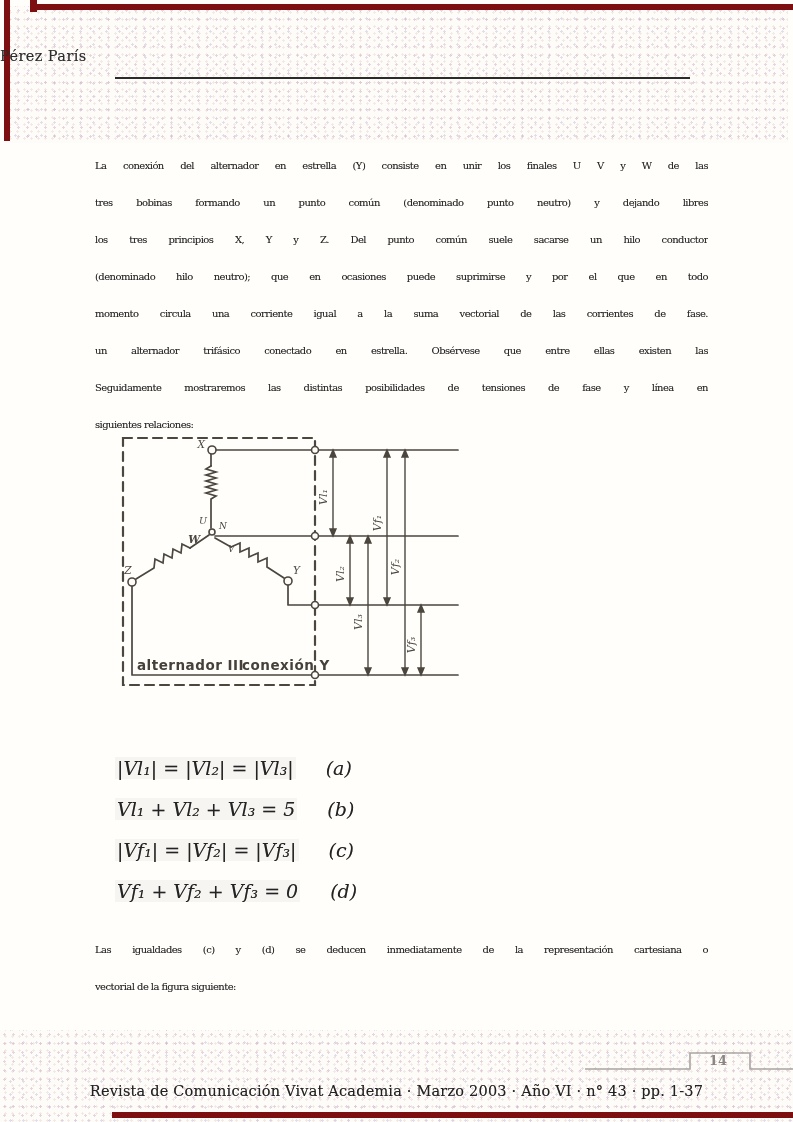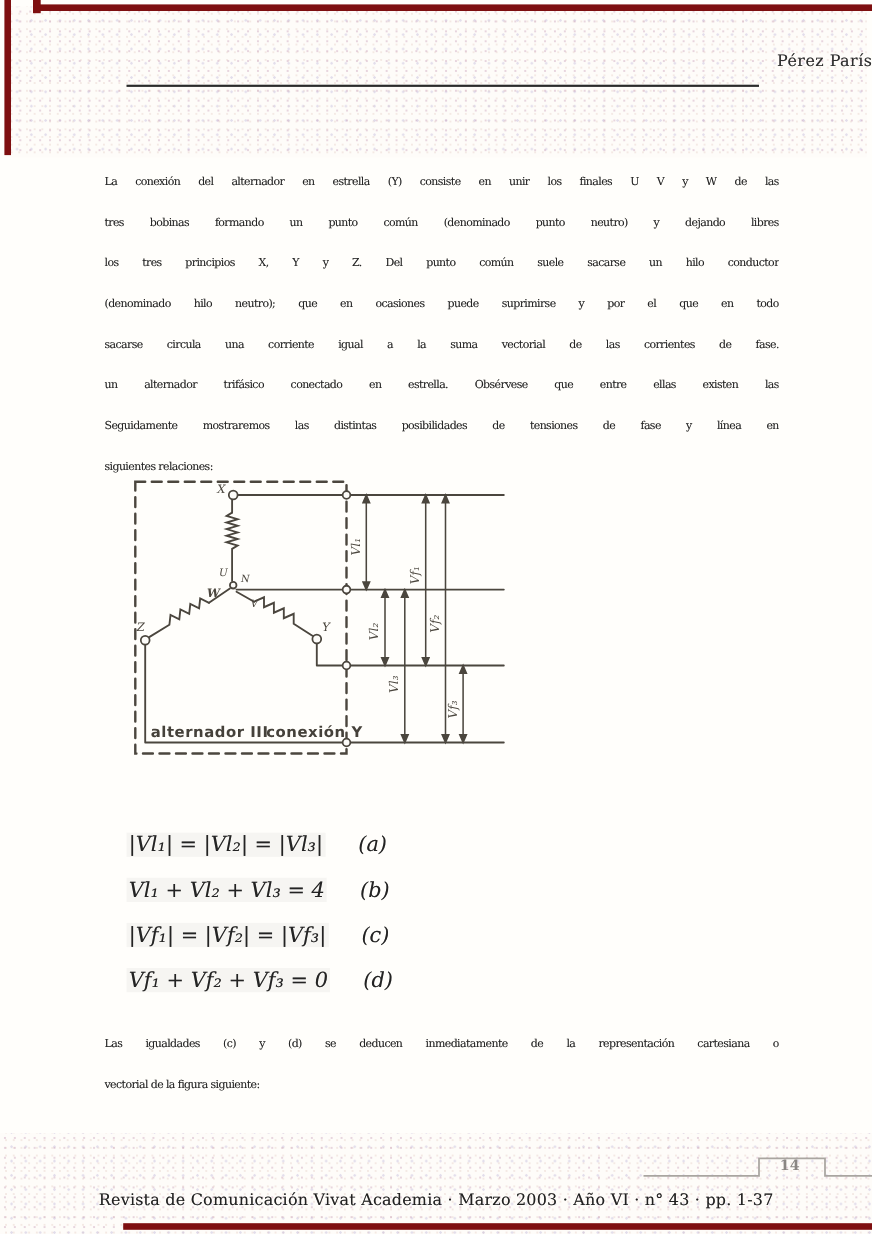--- a/index.html
+++ b/index.html
@@ -22,21 +22,21 @@
   .band-top{left:5px;top:6px;width:783px;height:137px;}
   .band-bottom{left:0;top:1030px;width:793px;height:92px;}
   
   .redmark{position:absolute;background:#7e0f10;}
   .red-top{left:36px;top:4px;width:757px;height:6px;}
   .red-topleft{left:30px;top:0;width:7px;height:12px;}
   .red-left{left:4px;top:0;width:6px;height:141px;}
   .red-bottom{left:112px;top:1112px;width:681px;height:6px;}
 
   .running-head{
-    position:absolute;left:0;top:48px;width:100%;text-align:right;
+    position:absolute;left:0;top:48px;width:100%;text-align:left;
     font-size:14.5px;letter-spacing:.4px;color:#2e2e2e;
     text-shadow:0 0 .5px rgba(0,0,0,.35);
   }
   .head-rule{position:absolute;left:115px;top:77px;width:575px;height:2px;background:#2b2b2b;}
 
   .para{position:absolute;left:95px;width:613px;
     font-size:10px;letter-spacing:-.55px;color:#262626;
     text-shadow:0 0 .5px rgba(0,0,0,.3);}
   .para1{top:147px;}
   .para2{top:931px;}
@@ -75,21 +75,21 @@
   <div class="redmark red-bottom"></div>
 
   <div class="running-head">Pérez París</div>
   <div class="head-rule"></div>
 
   <div class="para para1">
     <div class="jline">La conexión del alternador en estrella (Y) consiste en unir los finales U V y W de las</div>
     <div class="jline">tres bobinas formando un punto común (denominado punto neutro) y dejando libres</div>
     <div class="jline">los tres principios X, Y y Z. Del punto común suele sacarse un hilo conductor</div>
     <div class="jline">(denominado hilo neutro); que en ocasiones puede suprimirse y por el que en todo</div>
-    <div class="jline">sacarse circula una corriente igual a la suma vectorial de las corrientes de fase.</div>
+    <div class="jline">momento circula una corriente igual a la suma vectorial de las corrientes de fase.</div>
     <div class="jline">un alternador trifásico conectado en estrella. Obsérvese que entre ellas existen las</div>
     <div class="jline">Seguidamente mostraremos las distintas posibilidades de tensiones de fase y línea en</div>
     <div class="jline ll">siguientes relaciones:</div>
   </div>
 
   <svg class="fig" viewBox="105 425 365 275">
     <g stroke="#4b463e" fill="none" stroke-width="1.7" stroke-linecap="round">
 
       <rect x="123" y="438" width="192" height="247" stroke-width="2.2" stroke-dasharray="9 6"></rect>
 
@@ -163,21 +163,21 @@
       <text x="137" y="670" letter-spacing="0.5">alternador III</text>
       <text x="242" y="670" letter-spacing="0.5">conexión Y</text>
     </g>
   </svg>
 
   <div class="equations">
     <div class="eq-row">
       <span class="eq-expr">|Vl₁| = |Vl₂| = |Vl₃|</span><span class="eq-tag">(a)</span>
     </div>
     <div class="eq-row">
-      <span class="eq-expr">Vl₁ + Vl₂ + Vl₃ = 4</span><span class="eq-tag">(b)</span>
+      <span class="eq-expr">Vl₁ + Vl₂ + Vl₃ = 5</span><span class="eq-tag">(b)</span>
     </div>
     <div class="eq-row">
       <span class="eq-expr">|Vf₁| = |Vf₂| = |Vf₃|</span><span class="eq-tag">(c)</span>
     </div>
     <div class="eq-row">
       <span class="eq-expr">Vf₁ + Vf₂ + Vf₃ = 0</span><span class="eq-tag">(d)</span>
     </div>
   </div>
 
   <div class="para para2">

